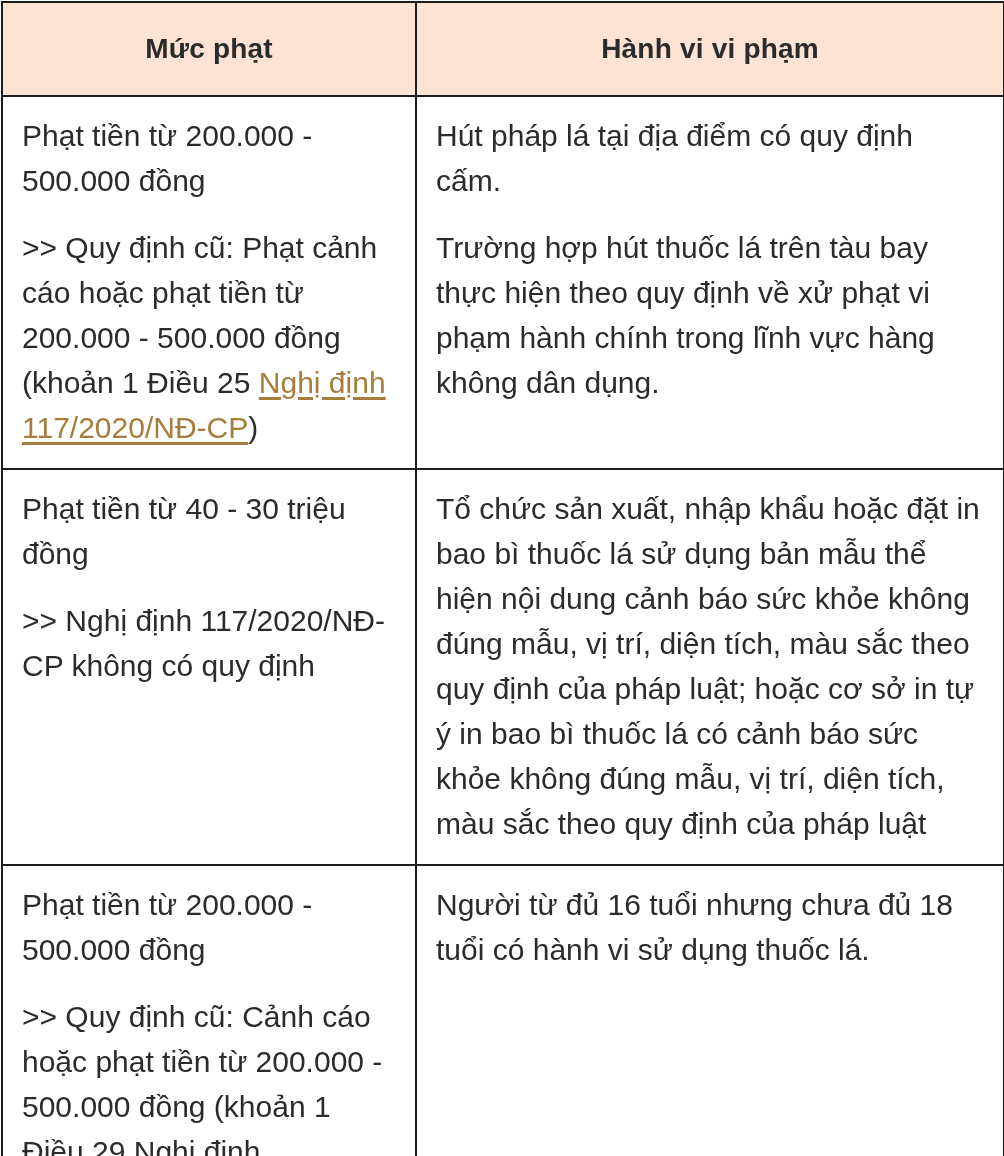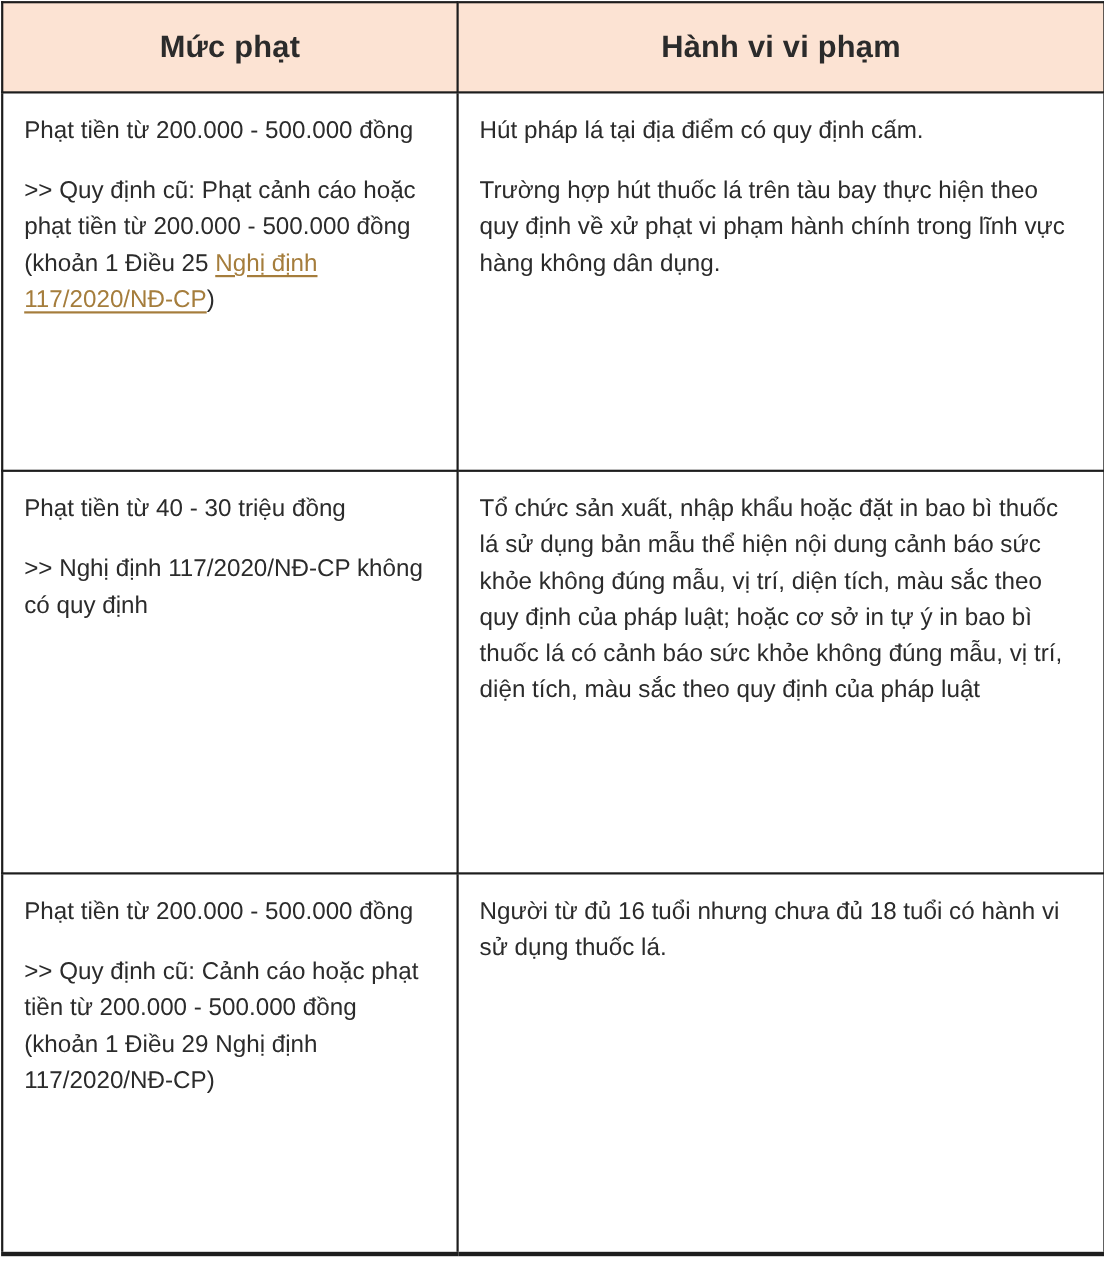--- a/index.html
+++ b/index.html
@@ -25,33 +25,33 @@
   table.penalties {
     border-collapse: collapse;
     table-layout: fixed;
     width: 1002px;
   }
   col.penalty-col { width: 414px; }
   col.violation-col { width: 588px; }
   th, td {
     border: 2px solid var(--border-color);
   }
-  thead tr { height: 82px; }
+  thead tr { height: 94px; }
   th {
     background: var(--header-bg);
     font-size: 28px;
     font-weight: bold;
     text-align: center;
     vertical-align: middle;
     letter-spacing: 0.2px;
   }
   td {
     vertical-align: top;
     padding: 16px 20px 18px 19px;
-    font-size: 22px;
+    font-size: 30px;
     line-height: 1.5;
     background: #ffffff;
   }
   tbody tr:nth-child(1) { height: 344px; }
   tbody tr:nth-child(2) { height: 366px; }
   tbody tr:nth-child(3) { height: 346px; }
   tbody tr:last-child td { border-bottom-width: 4px; }
   td p {
     margin: 0 0 22px 0;
   }

